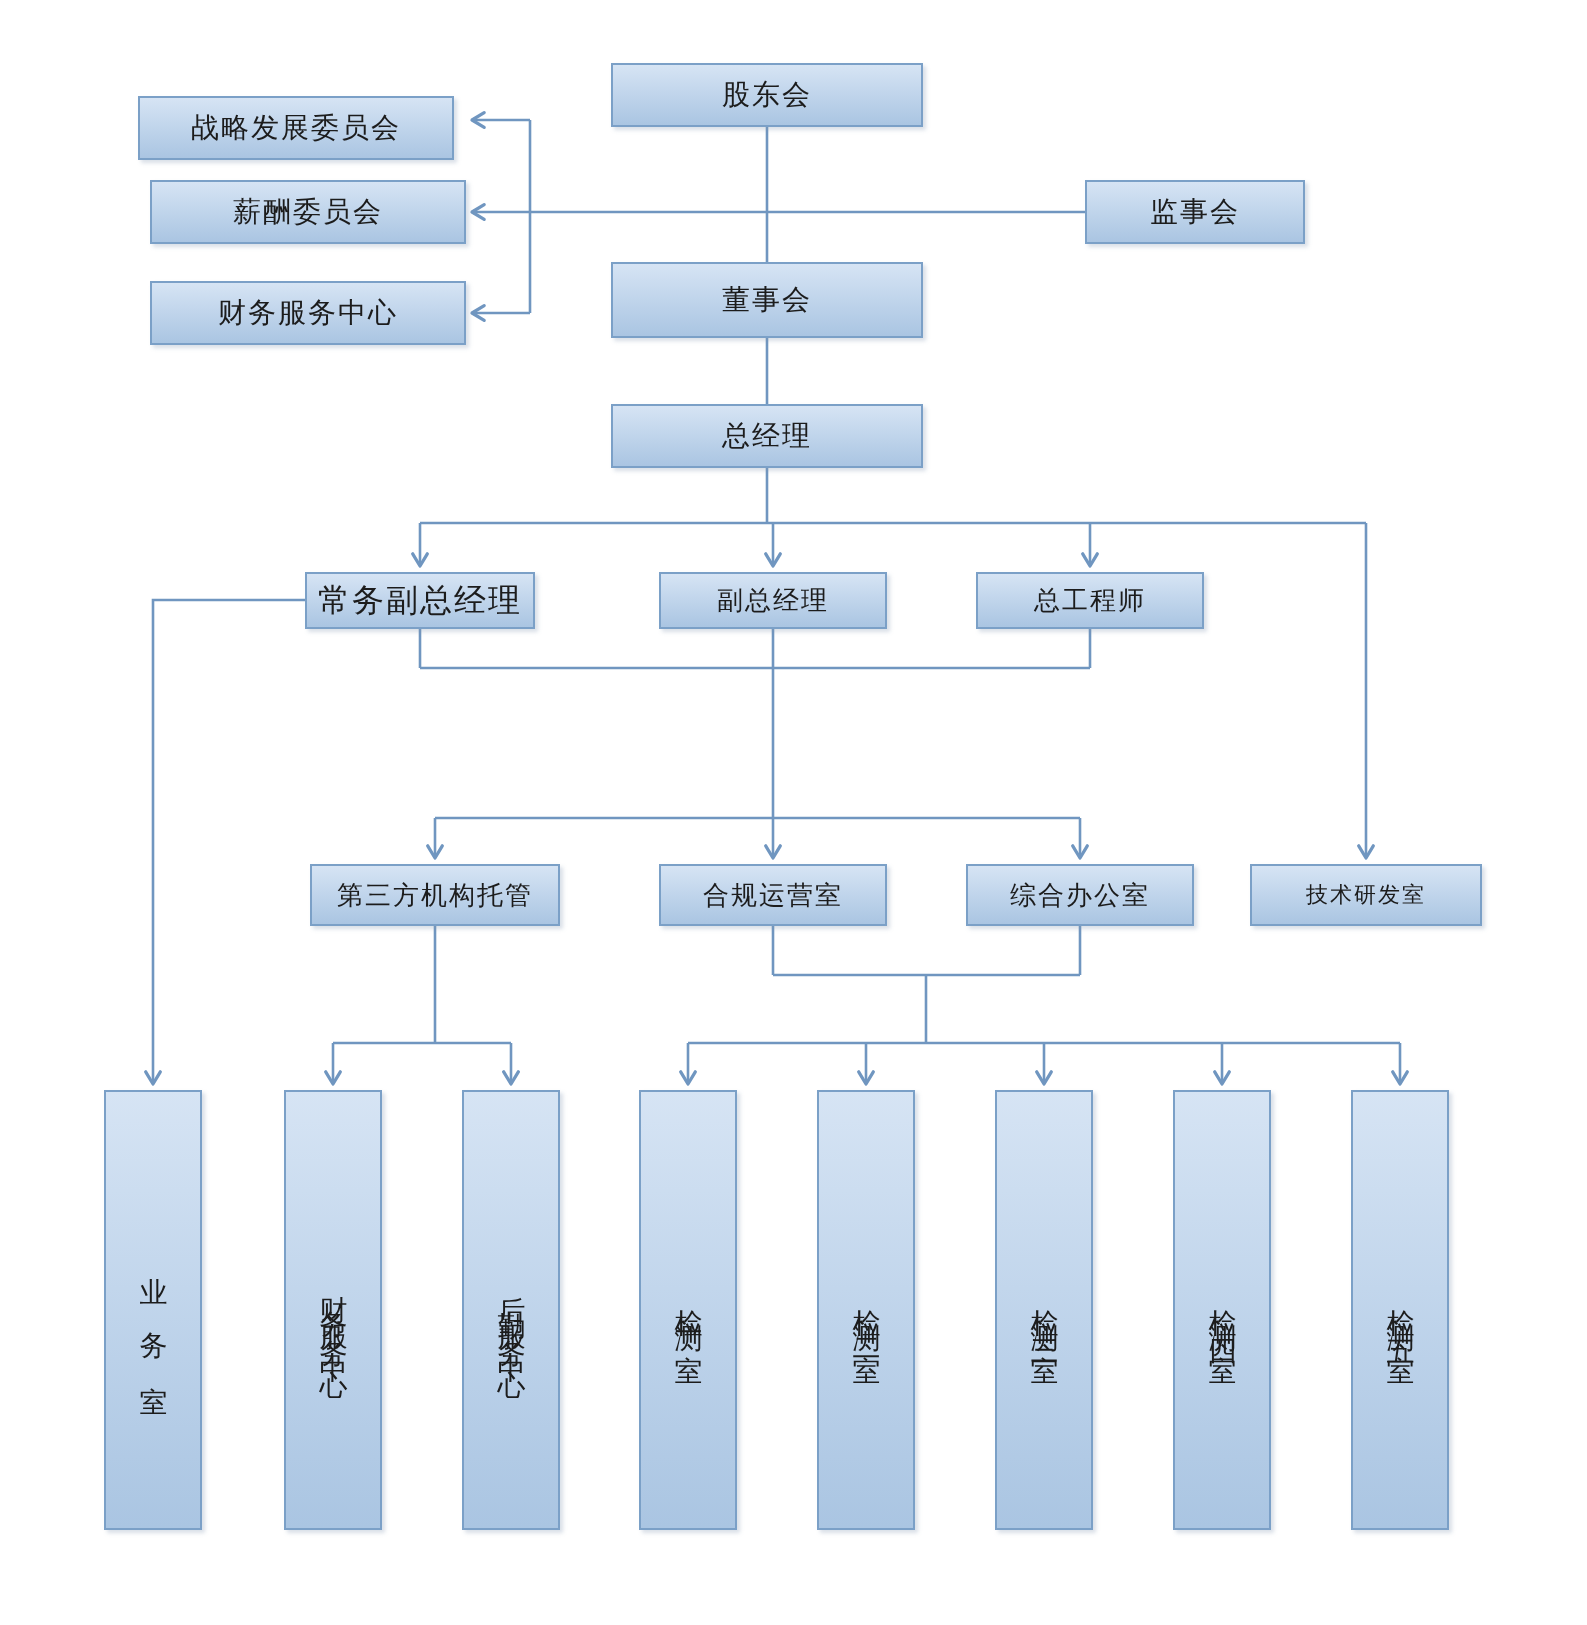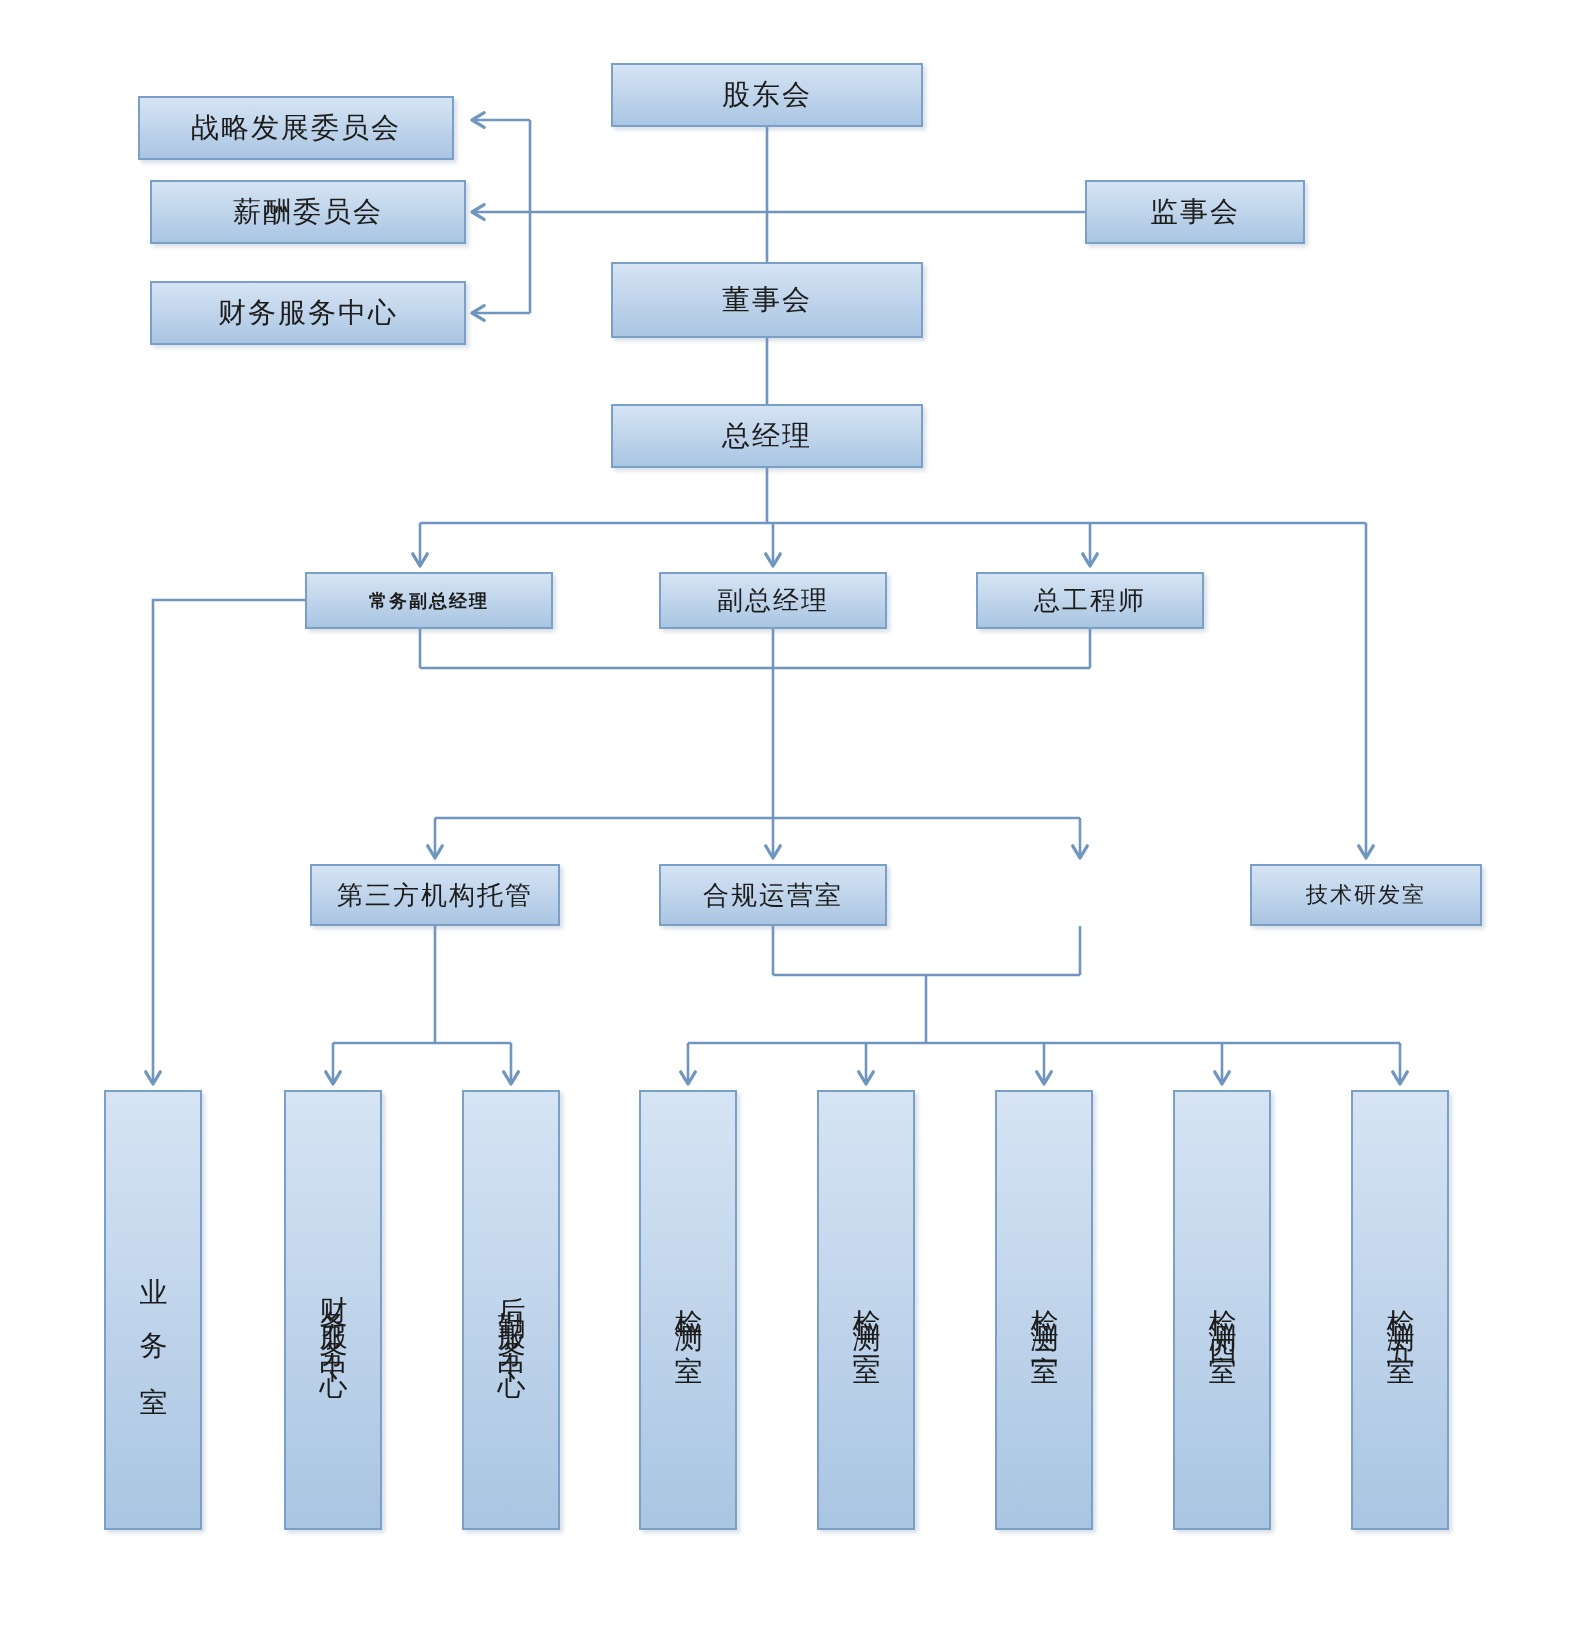--- a/index.html
+++ b/index.html
@@ -39,21 +39,21 @@
 
   
   .node-shareholders          { left: 611px;  top: 63px;   width: 312px; height: 64px; }
   .node-strategy-committee    { left: 138px;  top: 88px;   width: 316px; height: 64px; margin-top: 8px; }
   .node-compensation-committee{ left: 150px;  top: 180px;  width: 316px; height: 64px; }
   .node-audit-committee       { left: 150px;  top: 281px;  width: 316px; height: 64px; }
   .node-supervisory-board     { left: 1085px; top: 180px;  width: 220px; height: 64px; text-align: center; }
   .node-board-of-directors    { left: 611px;  top: 262px;  width: 312px; height: 76px; }
   .node-general-manager       { left: 611px;  top: 404px;  width: 312px; height: 64px; }
 
-  .node-executive-deputy-gm   { left: 305px;  top: 572px;  width: 248px; height: 57px; font-size: 18px; font-weight: bold; }
+  .node-executive-deputy-gm   { left: 305px;  top: 572px;  width: 230px; height: 57px; font-size: 32px; }
   .node-deputy-gm             { left: 659px;  top: 572px;  width: 228px; height: 57px; font-size: 26px; }
   .node-chief-engineer        { left: 976px;  top: 572px;  width: 228px; height: 57px; font-size: 26px; }
 
   .node-third-party-custody   { left: 310px;  top: 864px;  width: 250px; height: 62px; font-size: 26px; text-align: center; }
   .node-compliance-office     { left: 659px;  top: 864px;  width: 228px; height: 62px; font-size: 26px; }
   .node-general-office        { left: 966px;  top: 864px;  width: 228px; height: 62px; font-size: 26px; }
   .node-rnd-office            { left: 1250px; top: 864px;  width: 232px; height: 62px; font-size: 22px; }
 
   
   .tall { top: 1090px; height: 440px; width: 98px; font-size: 28px; letter-spacing: 0; }
@@ -175,20 +175,23 @@
   </div>
 
   <div class="box node-third-party-custody">
     <span class="lbl">第三方机构托管</span>
   </div>
 
   <div class="box node-compliance-office">
     <span class="lbl">合规运营室</span>
   </div>
 
+  <div class="box node-general-office">
+    <span class="lbl">综合办公室</span>
+  </div>
 
   <div class="box node-rnd-office">
     <span class="lbl">技术研发室</span>
   </div>
 
   <div class="box tall v3 node-business-office">
     <span class="lbl">业务室</span>
   </div>
 
   <div class="box tall v6 node-finance-center">

